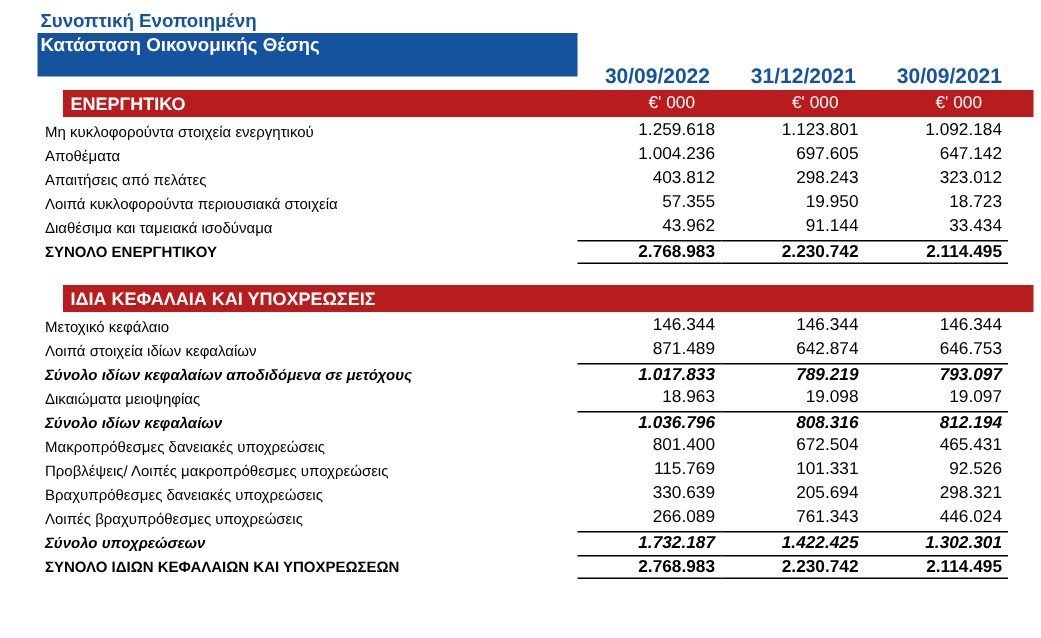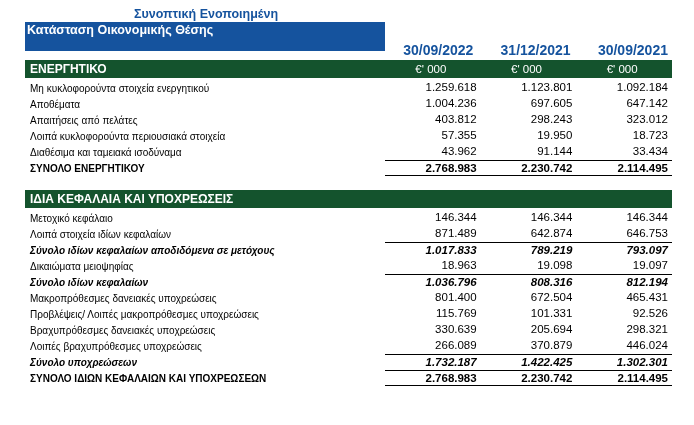--- a/index.html
+++ b/index.html
@@ -33,21 +33,20 @@
     width: 360px;
   }
   .title-line1 {
     font-size: 12.5px;
     font-weight: bold;
     color: #15539E;
     line-height: 16px;
     height: 16px;
     white-space: nowrap;
     padding-left: 2px;
-    text-align: center;
   }
   .title-line2 {
     font-size: 12.5px;
     font-weight: bold;
     color: #ffffff;
     background: #15539E;
     line-height: 17px;
     height: 29px;
     white-space: nowrap;
     padding-left: 2px;
@@ -69,24 +68,24 @@
     font-weight: bold;
     color: #15539E;
     line-height: 16px;
     padding-right: 4px;
     white-space: nowrap;
   }
 
   
   .band {
     position: absolute;
-    left: 25px;
+    left: 42px;
     width: 647px;
     height: 18px;
-    background: #14532d;
+    background: #b91c1c;
     display: flex;
     align-items: center;
   }
   .band .band-label {
     flex: 0 0 355px;
     font-size: 12px;
     font-weight: bold;
     color: #ffffff;
     padding-left: 5px;
     white-space: nowrap;
@@ -310,21 +309,21 @@
         <div class="vals">
           <div class="col">330.639</div>
           <div class="col">205.694</div>
           <div class="col">298.321</div>
         </div>
       </div>
       <div class="row">
         <div class="label">Λοιπές βραχυπρόθεσμες υποχρεώσεις</div>
         <div class="vals">
           <div class="col">266.089</div>
-          <div class="col">370.879</div>
+          <div class="col">761.343</div>
           <div class="col">446.024</div>
         </div>
       </div>
       <div class="row bold italic rule-top">
         <div class="label">Σύνολο υποχρεώσεων</div>
         <div class="vals">
           <div class="col">1.732.187</div>
           <div class="col">1.422.425</div>
           <div class="col">1.302.301</div>
         </div>

